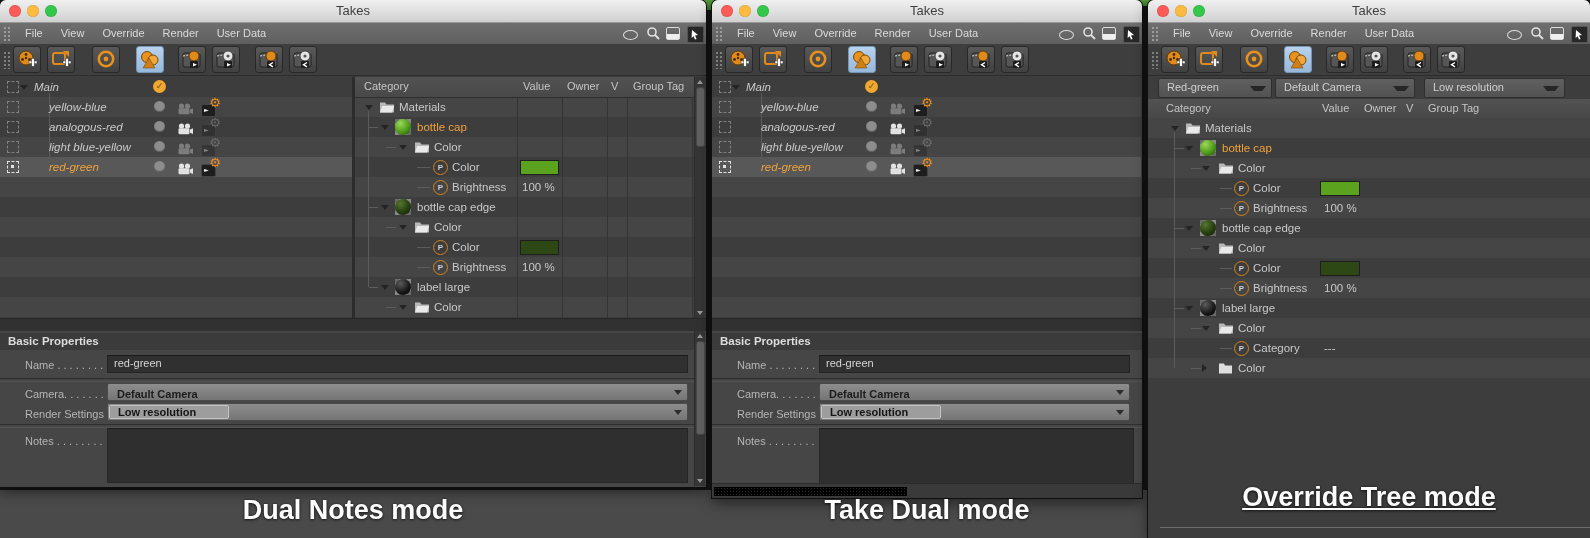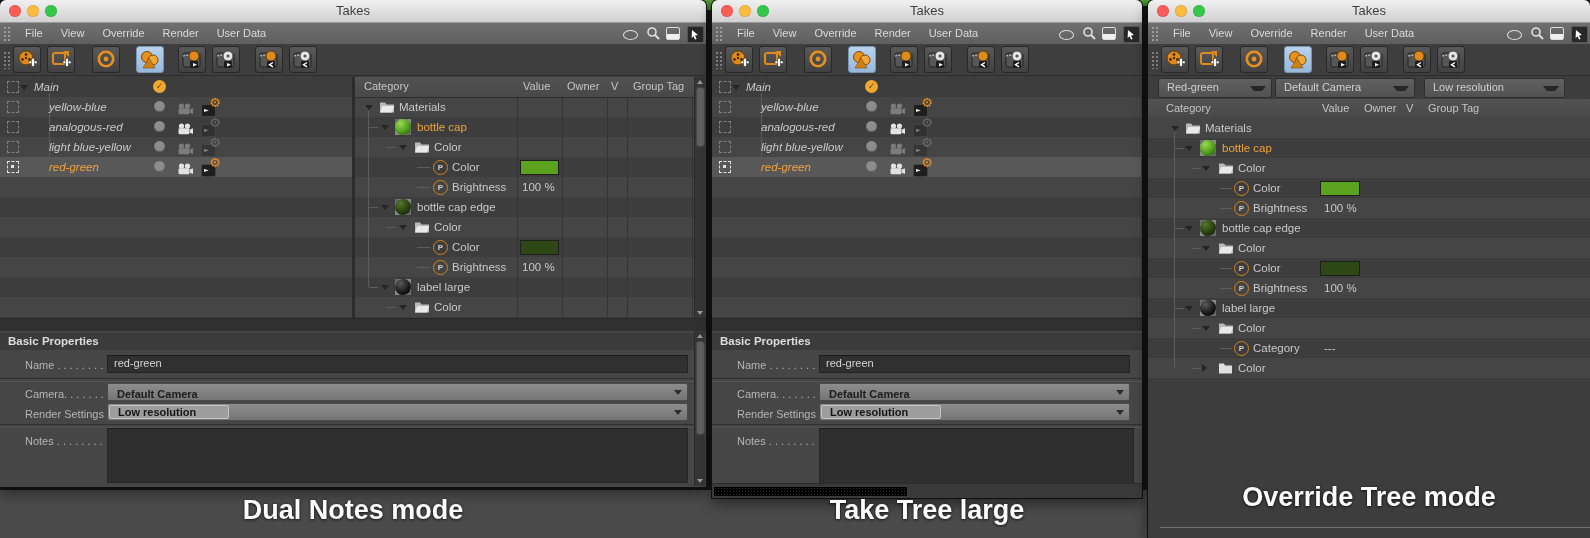--- a/index.html
+++ b/index.html
@@ -166,21 +166,21 @@
   .sth{position:absolute;left:1px;width:7px;background:#616161;border:1px solid #474747;border-radius:3px;}
   .hsb{position:absolute;left:0;right:0;bottom:0;height:14px;background:#3a3a3a;border-top:1px solid #2b2b2b;}
   .hth{position:absolute;left:2px;top:3px;width:193px;height:9px;background-color:#000;
     background-image:radial-gradient(circle,#2f2f2f 28%,transparent 32%);background-size:3px 3px;}
 
   
   .cap{position:absolute;top:490px;height:40px;text-align:center;font-size:27px;font-weight:bold;color:#fdfdfd;
     text-shadow:0 1px 3px rgba(0,0,0,.65),0 0 2px rgba(0,0,0,.4);line-height:40px;}
   #cap1{left:0;width:706px;}
   #cap2{left:712px;width:430px;}
-  #cap3{left:1148px;width:442px;top:486px;}
+  #cap3{left:1148px;width:442px;top:486px;text-decoration:underline;}
 </style>
 </head>
 <body>
 
 <div id="stage">
   <div class="darkband"></div>
   <div class="green g1"></div>
   <div class="green g2"></div>
   <div class="green g3"></div>
 
@@ -893,14 +893,14 @@
             </svg>
             <span class="onm">Color</span>
           </div>
       </div>
       <div class="cap" id="cap3" style="position:absolute;left:0;width:100%;top:378px;">Override Tree mode</div>
     </div>
     <div class="botline"></div>
   </div>
 
   <div class="cap" id="cap1">Dual Notes mode</div>
-  <div class="cap" id="cap2">Take Tree large</div>
+  <div class="cap" id="cap2">Take Dual mode</div>
 </div>
 
 </body></html>

